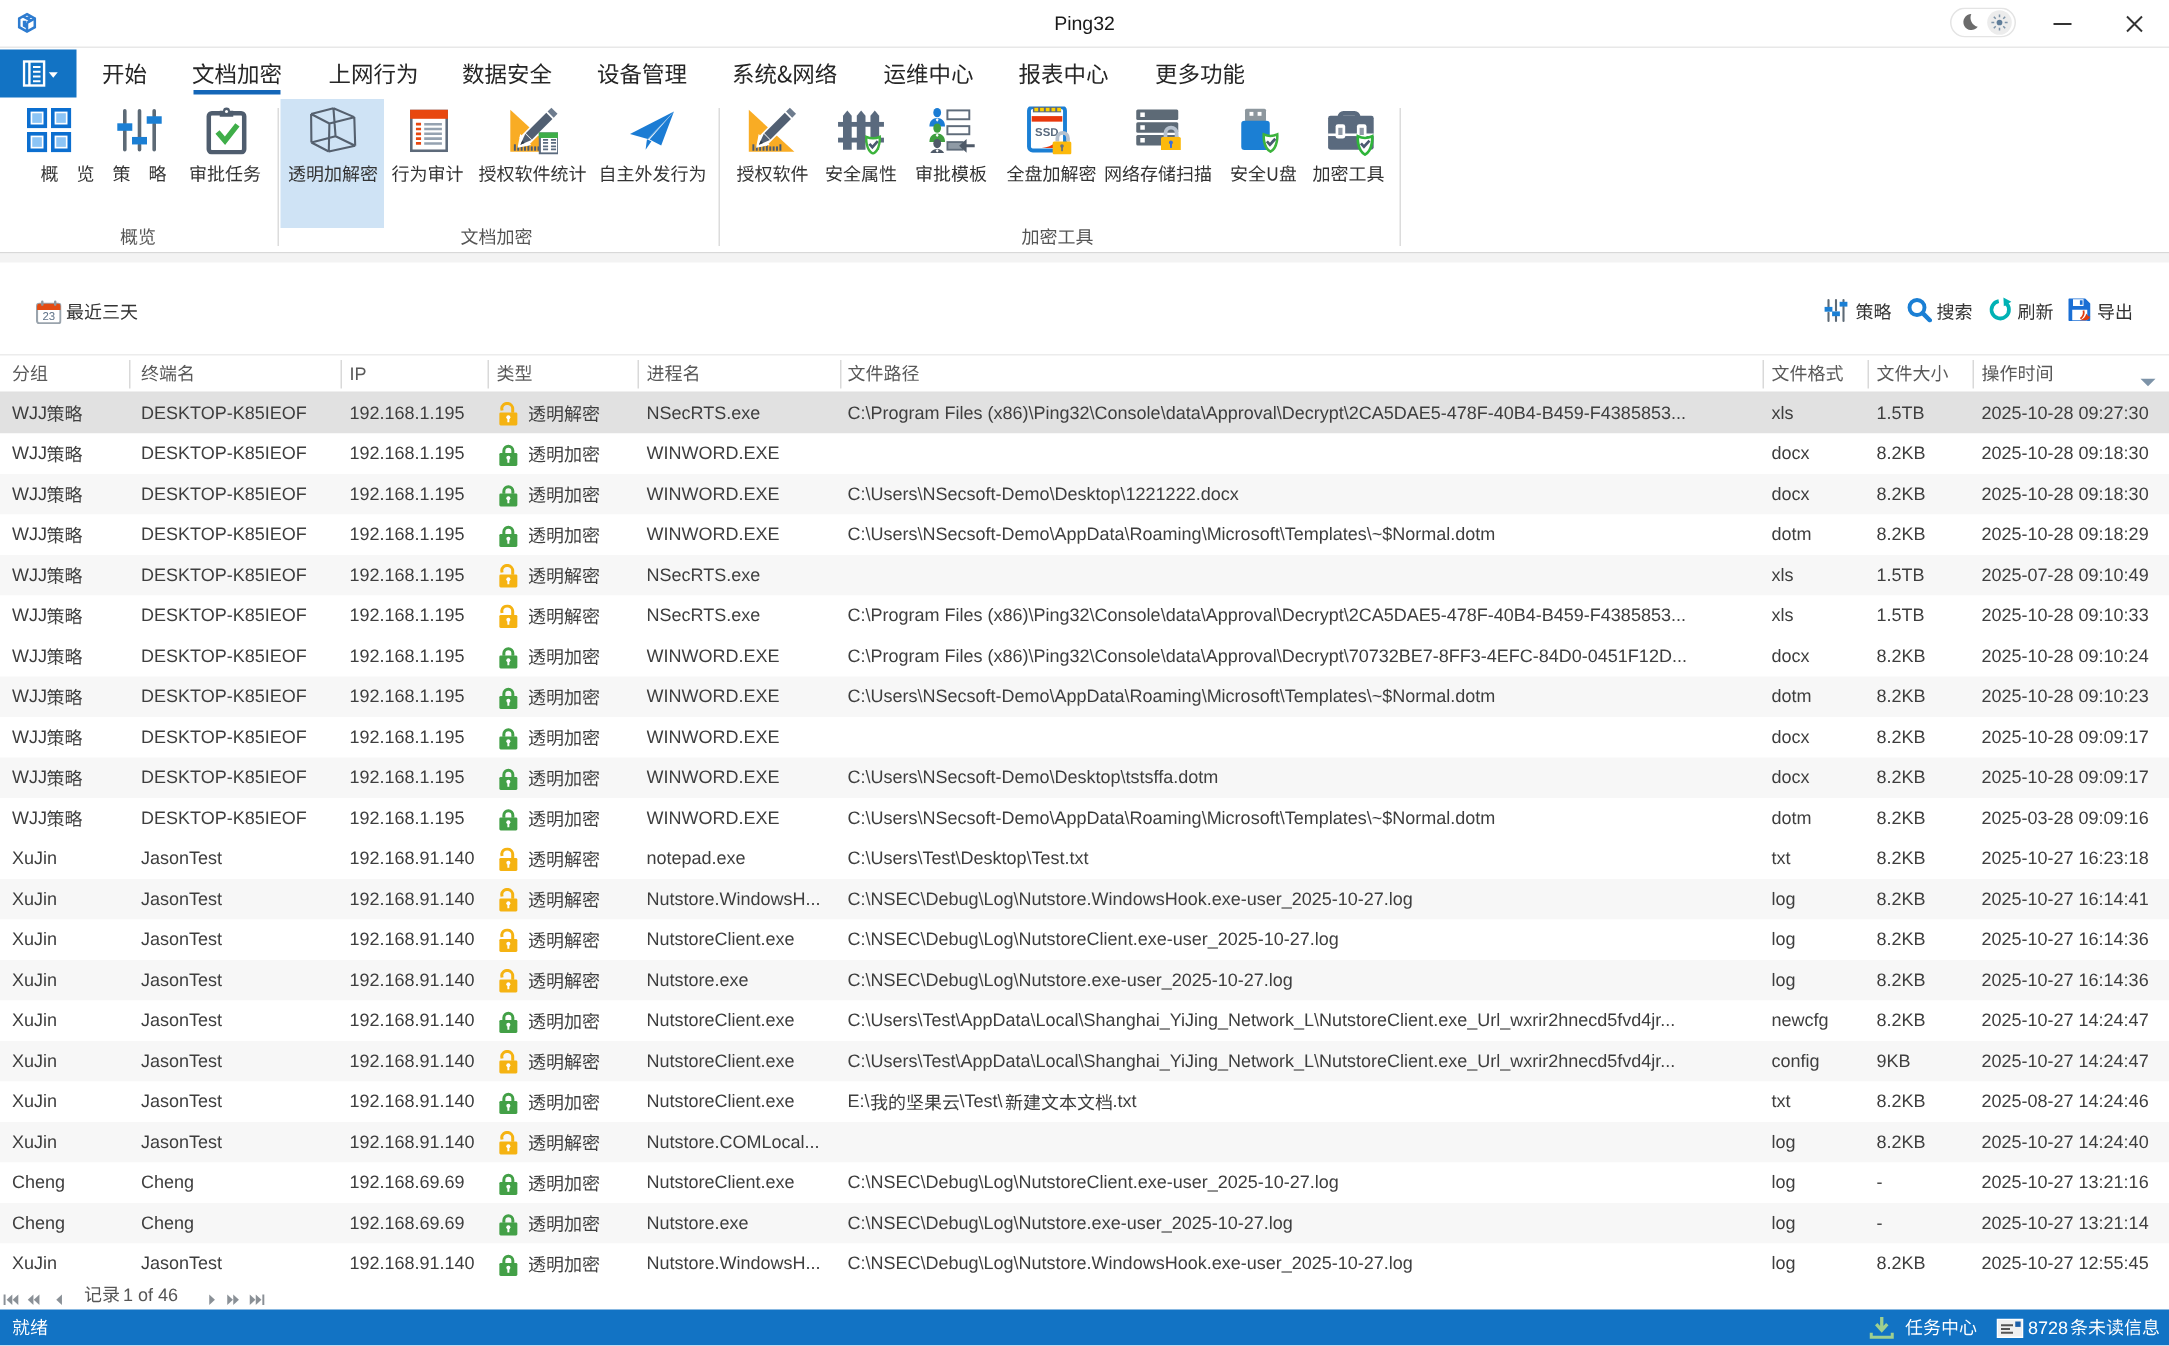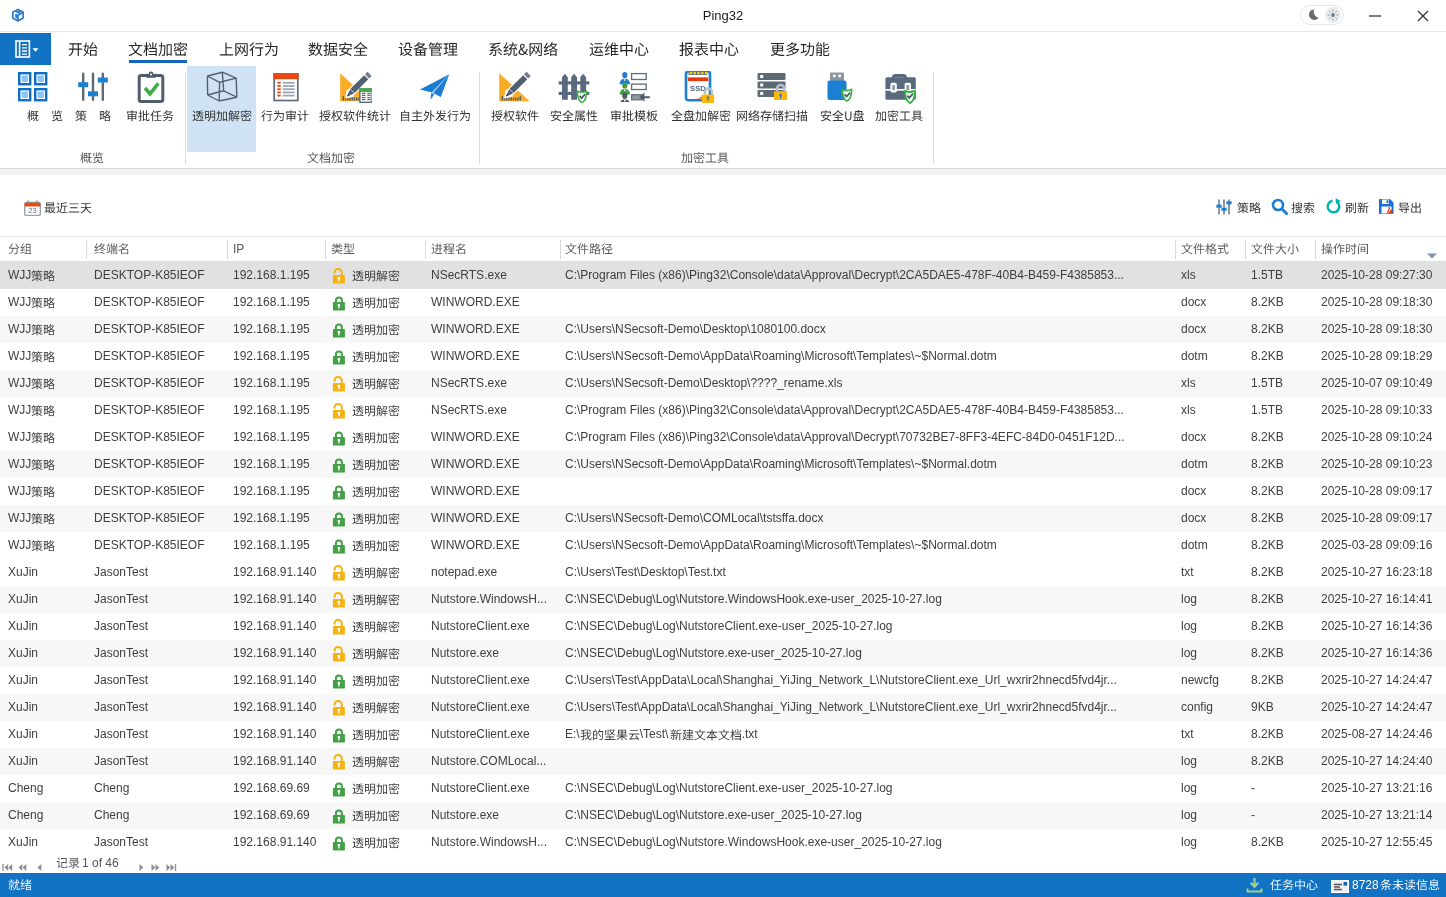--- a/index.html
+++ b/index.html
@@ -561,21 +561,21 @@
         <svg width="16" height="16" viewBox="0 0 16 16">
           <use href="#lockg"></use>
         </svg>
       </span>
       <span class="cj" style="left:352px;top:7.7px;color:#3e3e3e">
         <svg width="48" height="12" viewBox="0 0 48 12" fill="currentColor">
           <use href="#genc"></use>
         </svg>
       </span>
       <span class="ct" style="left:431px;max-width:125px;overflow:hidden">WINWORD.EXE</span>
-      <span class="ct" style="left:565px;max-width:605px;overflow:hidden">C:\Users\NSecsoft-Demo\Desktop\1080100.docx</span>
+      <span class="ct" style="left:565px;max-width:605px;overflow:hidden">C:\Users\NSecsoft-Demo\Desktop\1221222.docx</span>
       <span class="ct" style="left:1181px">docx</span>
       <span class="ct" style="left:1251px">8.2KB</span>
       <span class="ct" style="left:1321px">2025-10-28 09:18:30</span>
     </div>
     <div class="row" style="top:343px;background:#fff">
       <span class="ct" style="left:8px">WJJ</span>
       <span class="cj" style="left:31.3px;top:7.7px;color:#3e3e3e">
         <svg width="24" height="12" viewBox="0 0 24 12" fill="currentColor">
           <use href="#gcl"></use>
         </svg>
@@ -611,24 +611,23 @@
         <svg width="16" height="16" viewBox="0 0 16 16">
           <use href="#locky"></use>
         </svg>
       </span>
       <span class="cj" style="left:352px;top:7.7px;color:#3e3e3e">
         <svg width="48" height="12" viewBox="0 0 48 12" fill="currentColor">
           <use href="#gdec"></use>
         </svg>
       </span>
       <span class="ct" style="left:431px;max-width:125px;overflow:hidden">NSecRTS.exe</span>
-      <span class="ct" style="left:565px;max-width:605px;overflow:hidden">C:\Users\NSecsoft-Demo\Desktop\????_rename.xls</span>
       <span class="ct" style="left:1181px">xls</span>
       <span class="ct" style="left:1251px">1.5TB</span>
-      <span class="ct" style="left:1321px">2025-10-07 09:10:49</span>
+      <span class="ct" style="left:1321px">2025-07-28 09:10:49</span>
     </div>
     <div class="row" style="top:397px;background:#fff">
       <span class="ct" style="left:8px">WJJ</span>
       <span class="cj" style="left:31.3px;top:7.7px;color:#3e3e3e">
         <svg width="24" height="12" viewBox="0 0 24 12" fill="currentColor">
           <use href="#gcl"></use>
         </svg>
       </span>
       <span class="ct" style="left:94px">DESKTOP-K85IEOF</span>
       <span class="ct" style="left:233px">192.168.1.195</span>
@@ -735,21 +734,21 @@
         <svg width="16" height="16" viewBox="0 0 16 16">
           <use href="#lockg"></use>
         </svg>
       </span>
       <span class="cj" style="left:352px;top:7.7px;color:#3e3e3e">
         <svg width="48" height="12" viewBox="0 0 48 12" fill="currentColor">
           <use href="#genc"></use>
         </svg>
       </span>
       <span class="ct" style="left:431px;max-width:125px;overflow:hidden">WINWORD.EXE</span>
-      <span class="ct" style="left:565px;max-width:605px;overflow:hidden">C:\Users\NSecsoft-Demo\COMLocal\tstsffa.docx</span>
+      <span class="ct" style="left:565px;max-width:605px;overflow:hidden">C:\Users\NSecsoft-Demo\Desktop\tstsffa.dotm</span>
       <span class="ct" style="left:1181px">docx</span>
       <span class="ct" style="left:1251px">8.2KB</span>
       <span class="ct" style="left:1321px">2025-10-28 09:09:17</span>
     </div>
     <div class="row" style="top:532px;background:#fff">
       <span class="ct" style="left:8px">WJJ</span>
       <span class="cj" style="left:31.3px;top:7.7px;color:#3e3e3e">
         <svg width="24" height="12" viewBox="0 0 24 12" fill="currentColor">
           <use href="#gcl"></use>
         </svg>

